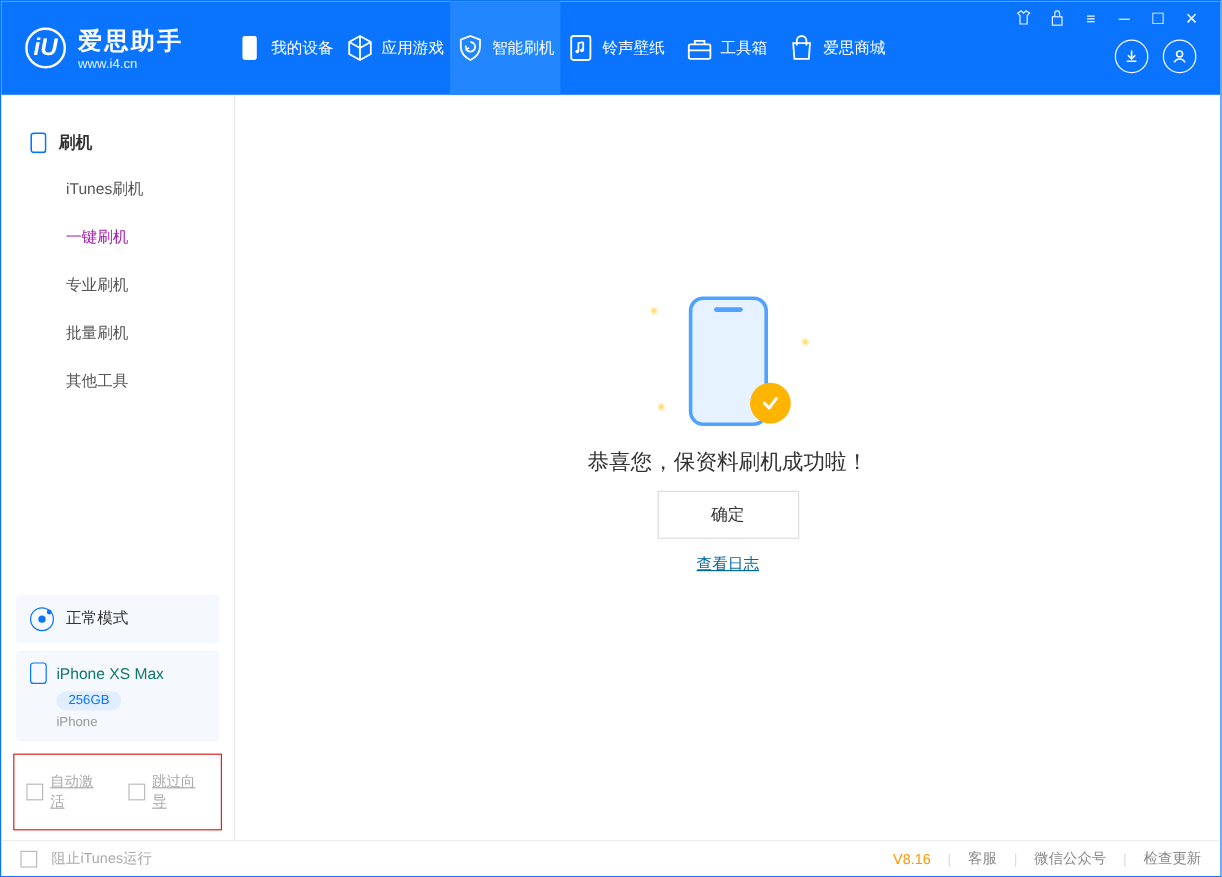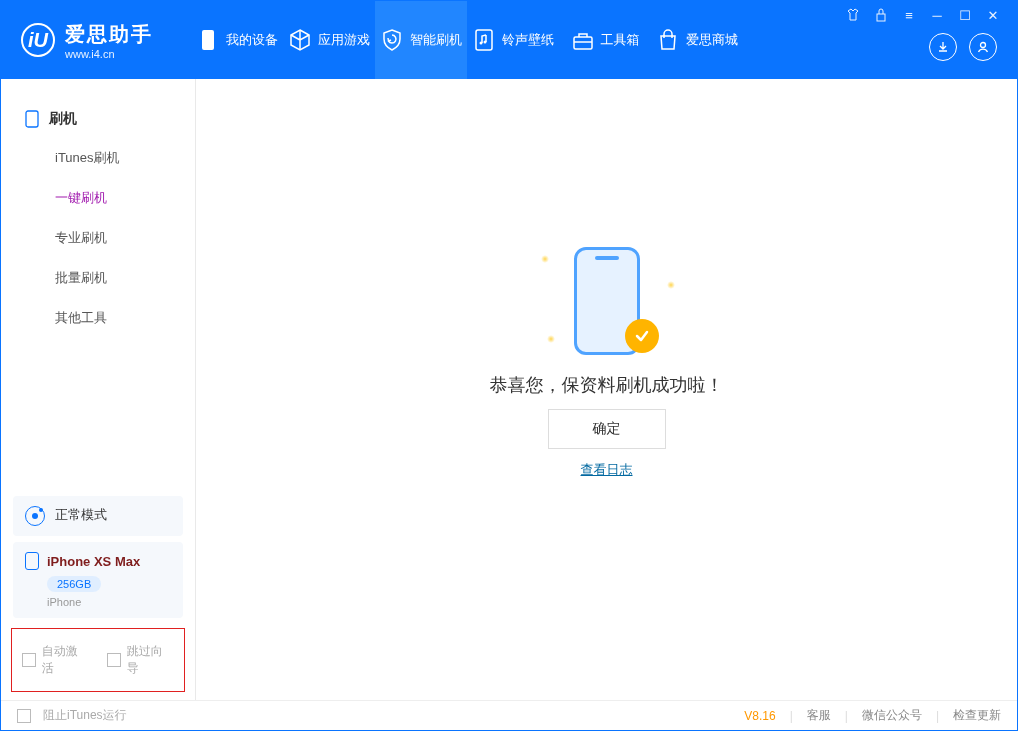--- a/index.html
+++ b/index.html
@@ -34,27 +34,27 @@
     .side-spacer { flex: 1; }
     
     .device-card { margin: 6px 12px; background: #f5f8fc; border-radius: 4px; padding: 10px 12px; display: flex; align-items: flex-start; gap: 10px; }
     .device-card2 { margin: 0 12px 10px 12px; background: #f5f8fc; border-radius: 4px; padding: 10px 12px; }
     .mode-icon { width: 20px; height: 20px; border: 1.5px solid #0a74ff; border-radius: 50%; display: flex; align-items: center; justify-content: center; position: relative; }
     .mode-icon::after { content: ''; width: 6px; height: 6px; background: #0a74ff; border-radius: 50%; }
     .mode-icon::before { content: ''; position: absolute; width: 4px; height: 4px; background: #0a74ff; border-radius: 50%; top: 1px; right: 1px; }
     .mode-text { font-size: 13px; color: #333; font-weight: 500; }
     .dev-head { display: flex; align-items: center; gap: 8px; }
     .dev-icon { width: 14px; height: 18px; border: 1.5px solid #0a74ff; border-radius: 3px; }
-    .dev-name { font-size: 13px; font-weight: 700; color: #7f1d1d; }
+    .dev-name { font-size: 13px; font-weight: 400; color: #0f766e; }
     .dev-badge { display: inline-block; margin-top: 6px; margin-left: 22px; padding: 2px 10px; background: #e0eeff; color: #0a74ff; border-radius: 10px; font-size: 11px; }
     .dev-type { margin-top: 4px; margin-left: 22px; font-size: 11px; color: #999; }
     
     .red-box { border: 1.5px solid #e02020; margin: 0 10px 8px 10px; padding: 14px 10px; display: flex; gap: 18px; align-items: center; }
     .chk { width: 14px; height: 14px; border: 1px solid #bbb; display: inline-block; margin-right: 6px; vertical-align: middle; }
-    .chk-label { font-size: 12px; color: #aaa; display: flex; align-items: center; cursor: pointer; }
+    .chk-label { font-size: 12px; color: #aaa; display: flex; align-items: center; cursor: pointer; text-decoration: underline; }
     
     
     .main { flex: 1; display: flex; flex-direction: column; align-items: center; justify-content: center; gap: 12px; padding-bottom: 60px; }
     .phone-illust { width: 140px; height: 120px; position: relative; display: flex; align-items: center; justify-content: center; }
     .phone-shape { width: 66px; height: 108px; border: 3px solid #4fa3ff; border-radius: 12px; background: #e6f2ff; position: relative; }
     .phone-notch { position: absolute; top: 6px; left: 50%; transform: translateX(-50%); width: 24px; height: 4px; background: #4fa3ff; border-radius: 2px; }
     .check-badge { position: absolute; right: 18px; bottom: 8px; width: 34px; height: 34px; background: #ffb400; border-radius: 50%; display: flex; align-items: center; justify-content: center; }
     .sparkle { position: absolute; width: 8px; height: 8px; background: radial-gradient(circle, #ffd54f 0, transparent 70%); border-radius: 50%; }
     .s1{ top: 14px; left: 4px; } .s2{ top: 40px; right: 2px; } .s3{ bottom: 18px; left: 10px; }
     

